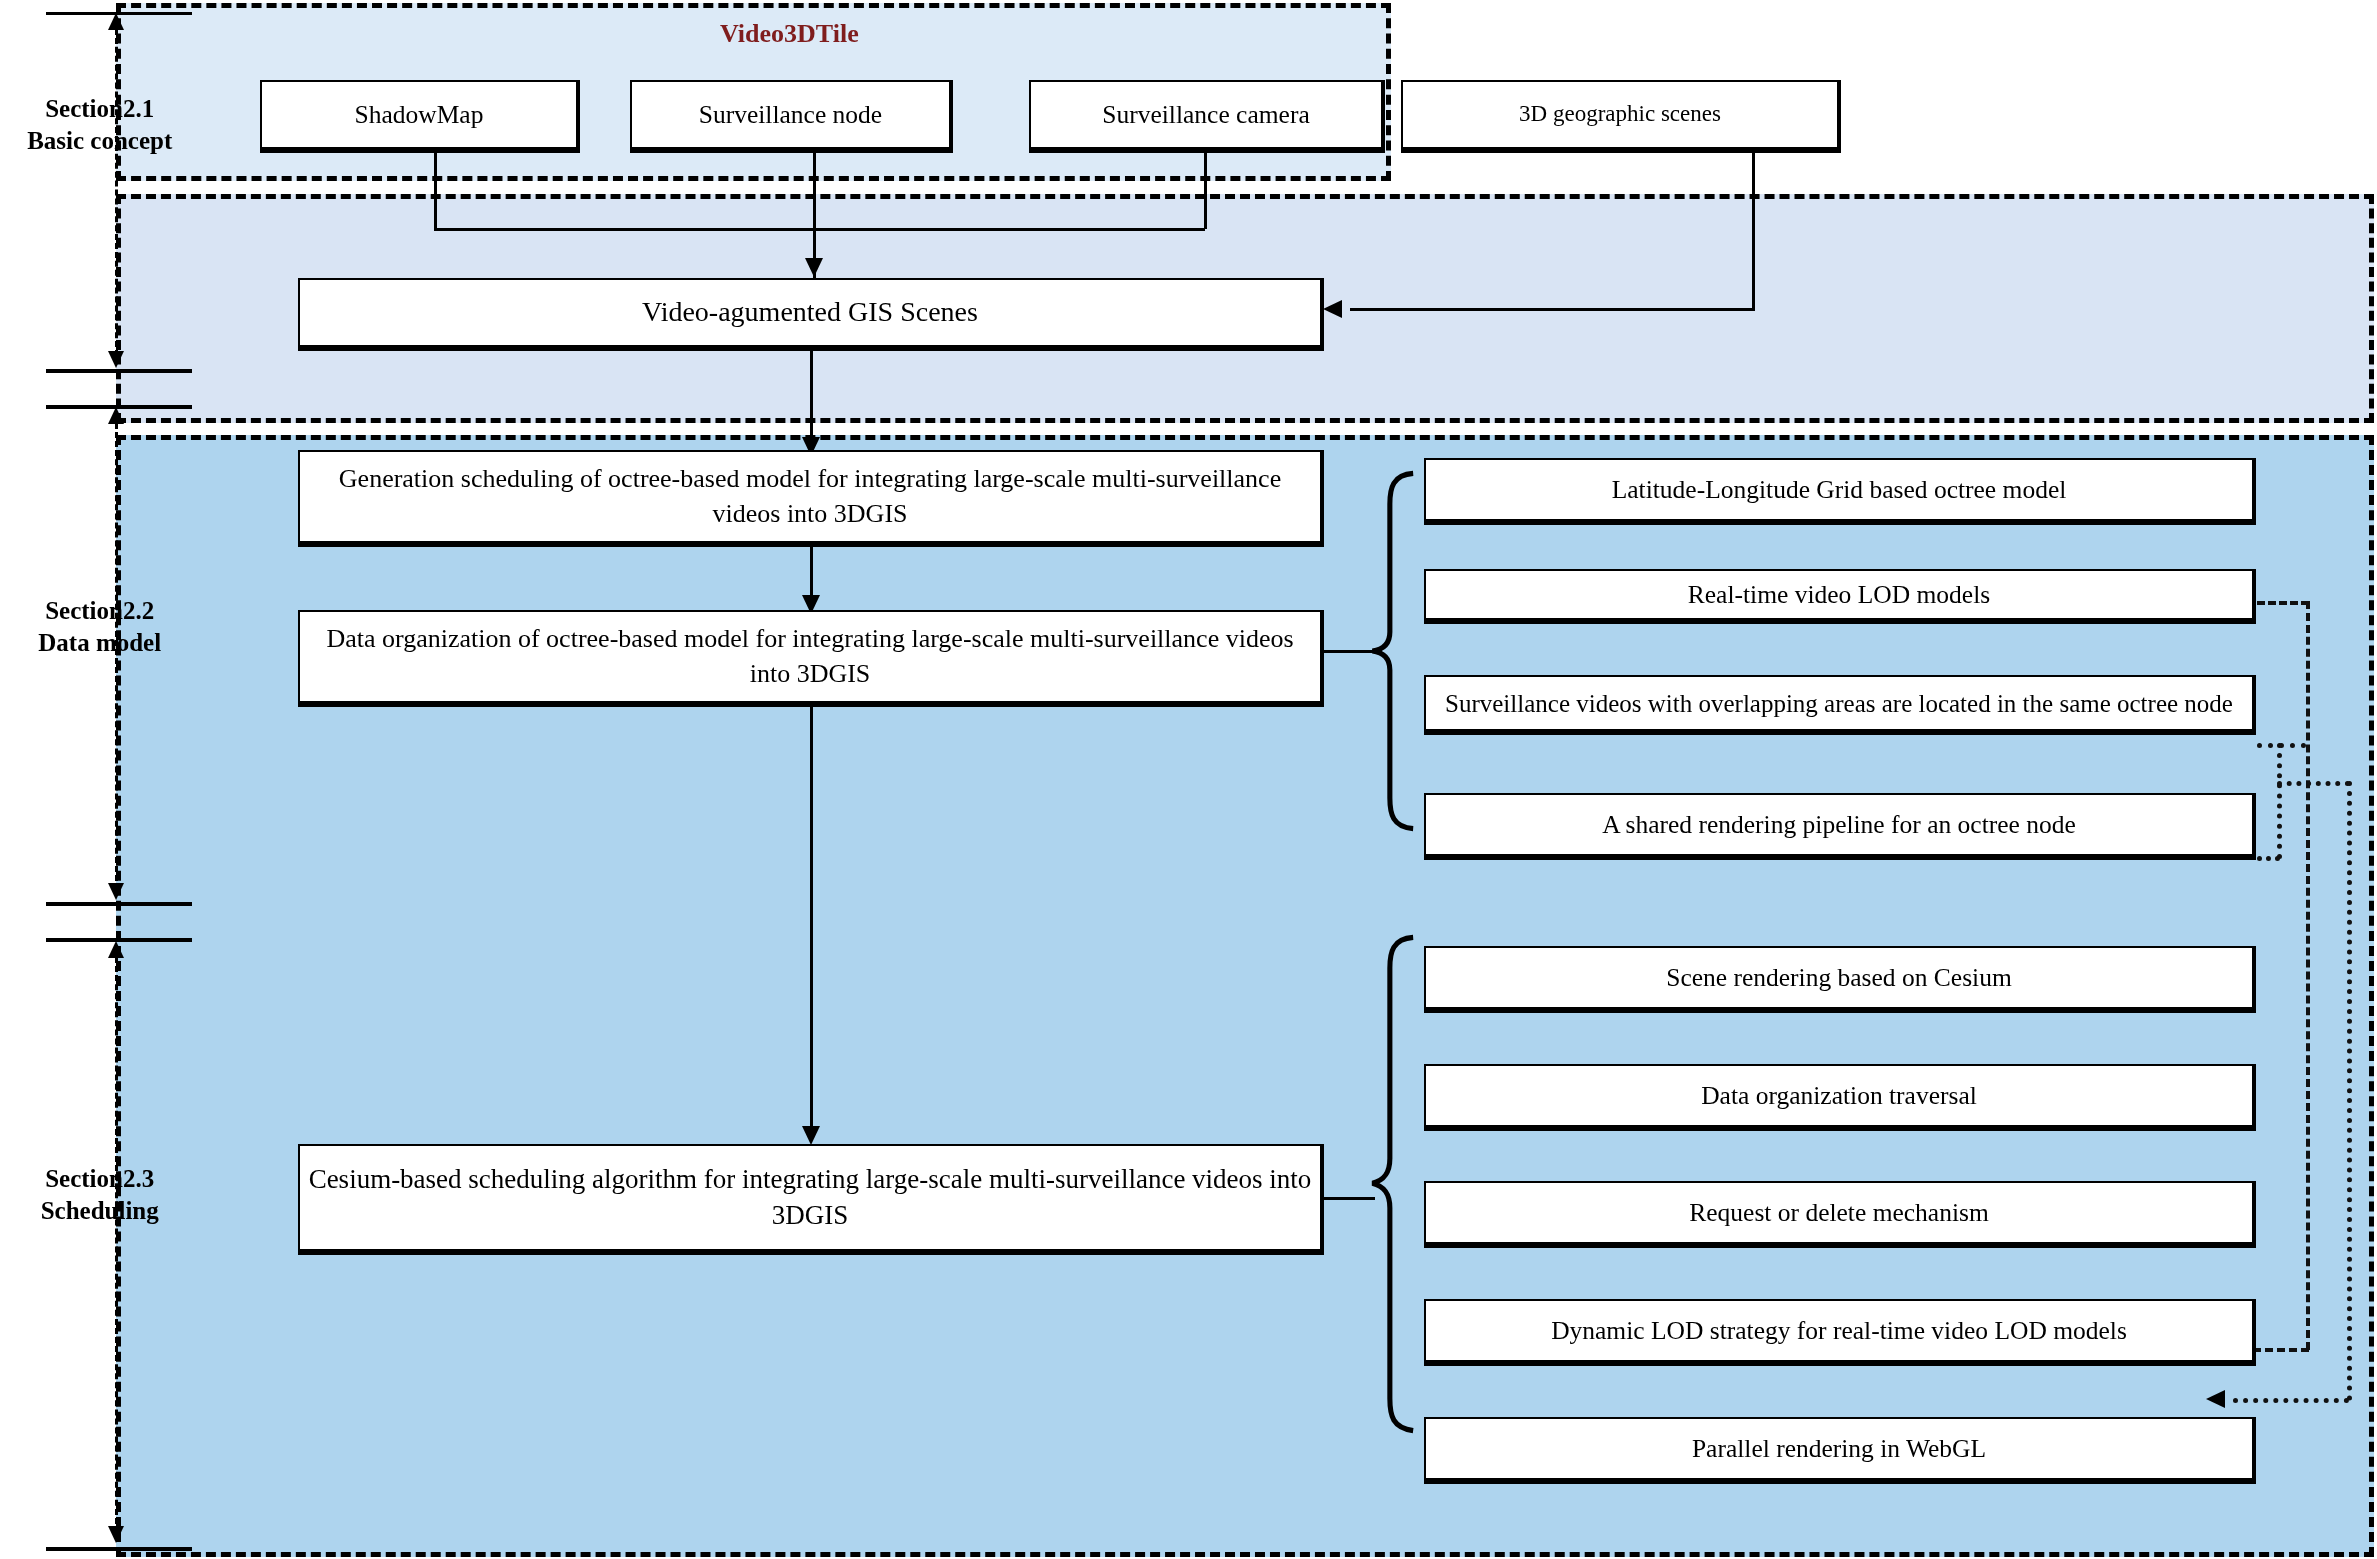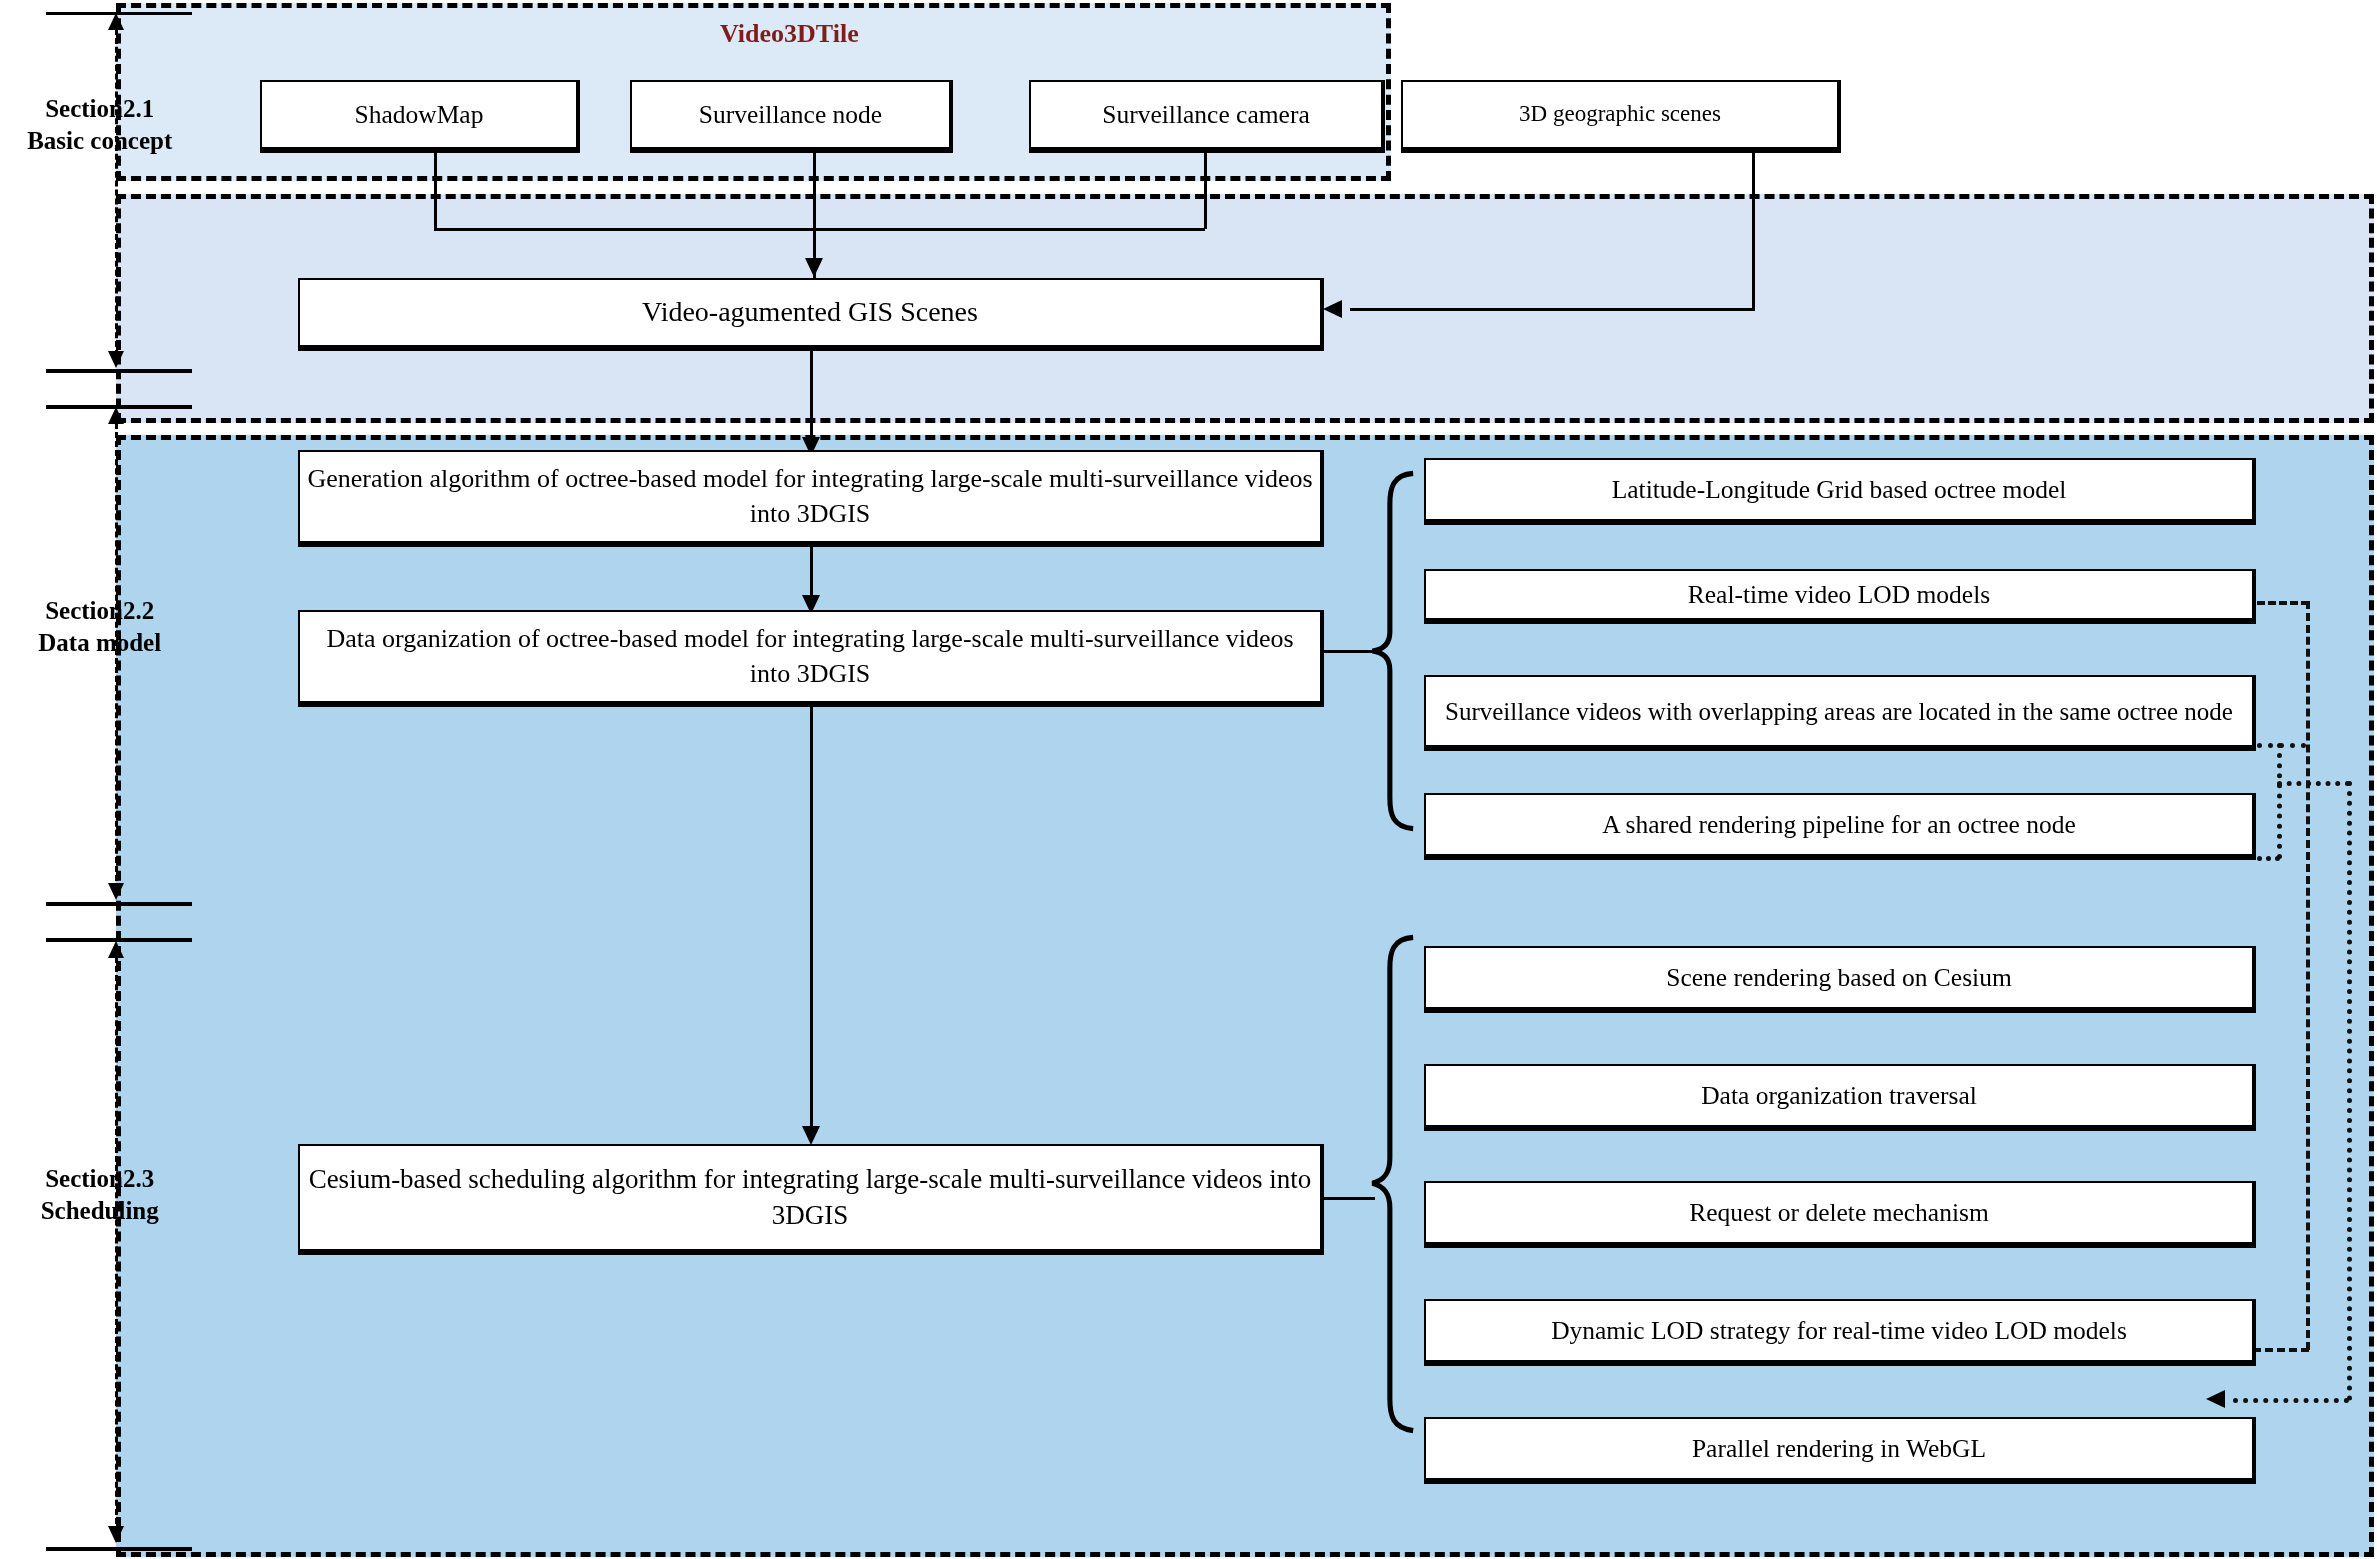--- a/index.html
+++ b/index.html
@@ -114,37 +114,37 @@
 
   <div class="box" style="left:298px;top:278px;width:1026px;height:73px;font-size:28px">Video-agumented GIS Scenes</div>
 
   <div class="ln vline" style="left:1752px;top:153px;height:157px"></div>
   <div class="ln hline" style="left:1350px;top:308px;width:405px"></div>
   <div class="arrow-left" style="left:1323px;top:300px"></div>
 
   <div class="ln vline" style="left:810px;top:351px;height:96px"></div>
   <div class="arrow-down" style="left:802px;top:437px"></div>
 
-  <div class="box" style="left:298px;top:450px;width:1026px;height:97px;font-size:26px">Generation algorithm of octree-based model for integrating large-scale multi-surveillance videos into 3DGIS</div>
+  <div class="box" style="left:298px;top:450px;width:1026px;height:97px;font-size:26px">Generation scheduling of octree-based model for integrating large-scale multi-surveillance videos into 3DGIS</div>
 
   <div class="ln vline" style="left:810px;top:547px;height:58px"></div>
   <div class="arrow-down" style="left:802px;top:595px"></div>
 
   <div class="box" style="left:298px;top:610px;width:1026px;height:97px;font-size:26px">Data organization of octree-based model for integrating large-scale multi-surveillance videos into 3DGIS</div>
 
   <div class="brace" style="left:1368px;top:469px">
     <svg width="51" height="364" viewBox="0 0 70 500">
       <path d="M62 6 C 34 8 30 26 30 48 L30 224 C30 240 22 248 6 250 C22 252 30 260 30 276 L30 452 C30 474 34 492 62 494" fill="none" stroke="#000" stroke-width="7"></path>
     </svg>
   </div>
   <div class="ln hline" style="left:1324px;top:650px;width:51px"></div>
 
   <div class="box" style="left:1424px;top:458px;width:832px;height:67px;font-size:25.5px">Latitude-Longitude Grid based octree model</div>
   <div class="box" style="left:1424px;top:569px;width:832px;height:55px;font-size:25.5px">Real-time video LOD models</div>
-  <div class="box" style="left:1424px;top:675px;width:832px;height:76px;font-size:25px">Surveillance videos with overlapping areas are located in the same octree node</div>
+  <div class="box" style="left:1424px;top:675px;width:832px;height:60px;font-size:25px">Surveillance videos with overlapping areas are located in the same octree node</div>
   <div class="box" style="left:1424px;top:793px;width:832px;height:67px;font-size:25.5px">A shared rendering pipeline for an octree node</div>
 
   <div class="dsh-h" style="left:2257px;top:601px;width:52px"></div>
   <div class="dsh-v" style="left:2306px;top:601px;height:749px"></div>
   <div class="dsh-h" style="left:2229px;top:1348px;width:80px"></div>
   <div class="arrow-left" style="left:2203px;top:1340px"></div>
 
   <div class="dot-h" style="left:2257px;top:743px;width:49px"></div>
   <div class="dot-v" style="left:2277px;top:743px;height:116px"></div>
   <div class="dot-h" style="left:2257px;top:856px;width:23px"></div>

